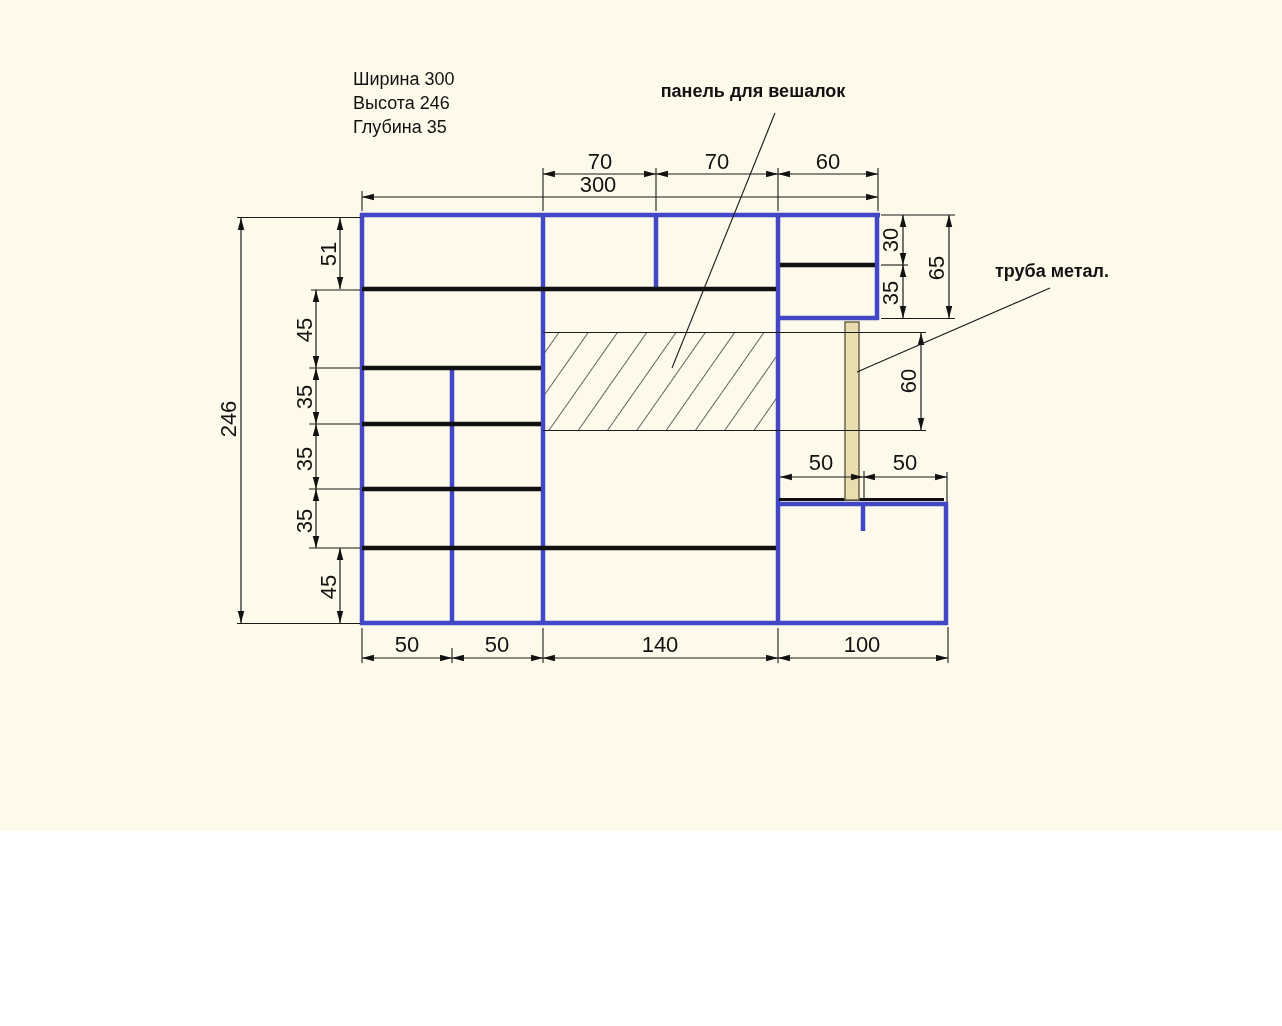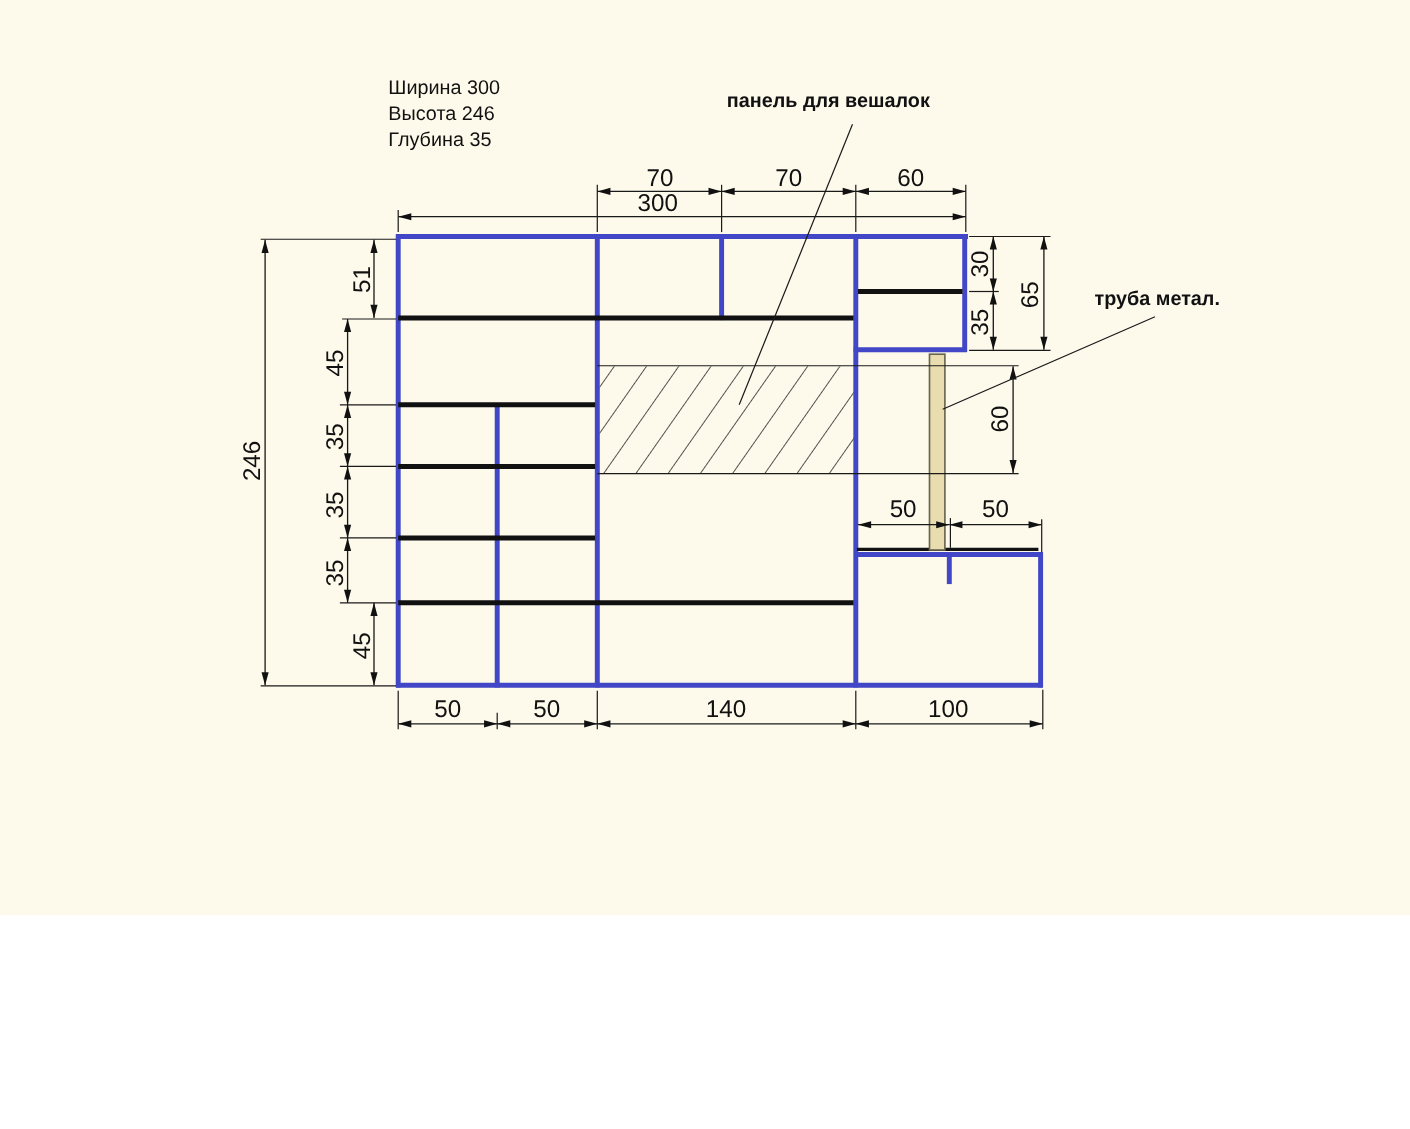--- a/index.html
+++ b/index.html
@@ -1,16 +1,16 @@
 <!DOCTYPE html>
 <html><head>
 <meta charset="utf-8">
 <style>
   html,body{margin:0;padding:0;background:#fff;}
-  .canvas{position:relative;width:1282px;height:1026px;overflow:hidden;background:#eab308;}
+  .canvas{position:relative;width:1282px;height:1026px;overflow:hidden;background:#8b5cf6;}
   svg{display:block;}
   text{font-family:"Liberation Sans", sans-serif;fill:#111;}
   .dim-txt{font-size:22px;}
   .lbl{font-size:18px;font-weight:bold;}
   .info{font-size:18px;}
   .dim{stroke:#1a1a1a;stroke-width:1.2;}
   .ext{stroke:#1a1a1a;stroke-width:1.1;}
   .blue{stroke:#4147c6;stroke-width:4.5;fill:none;}
   .shelf{stroke:#111;stroke-width:4.5;}
   .shelf-thin{stroke:#111;stroke-width:3;}

